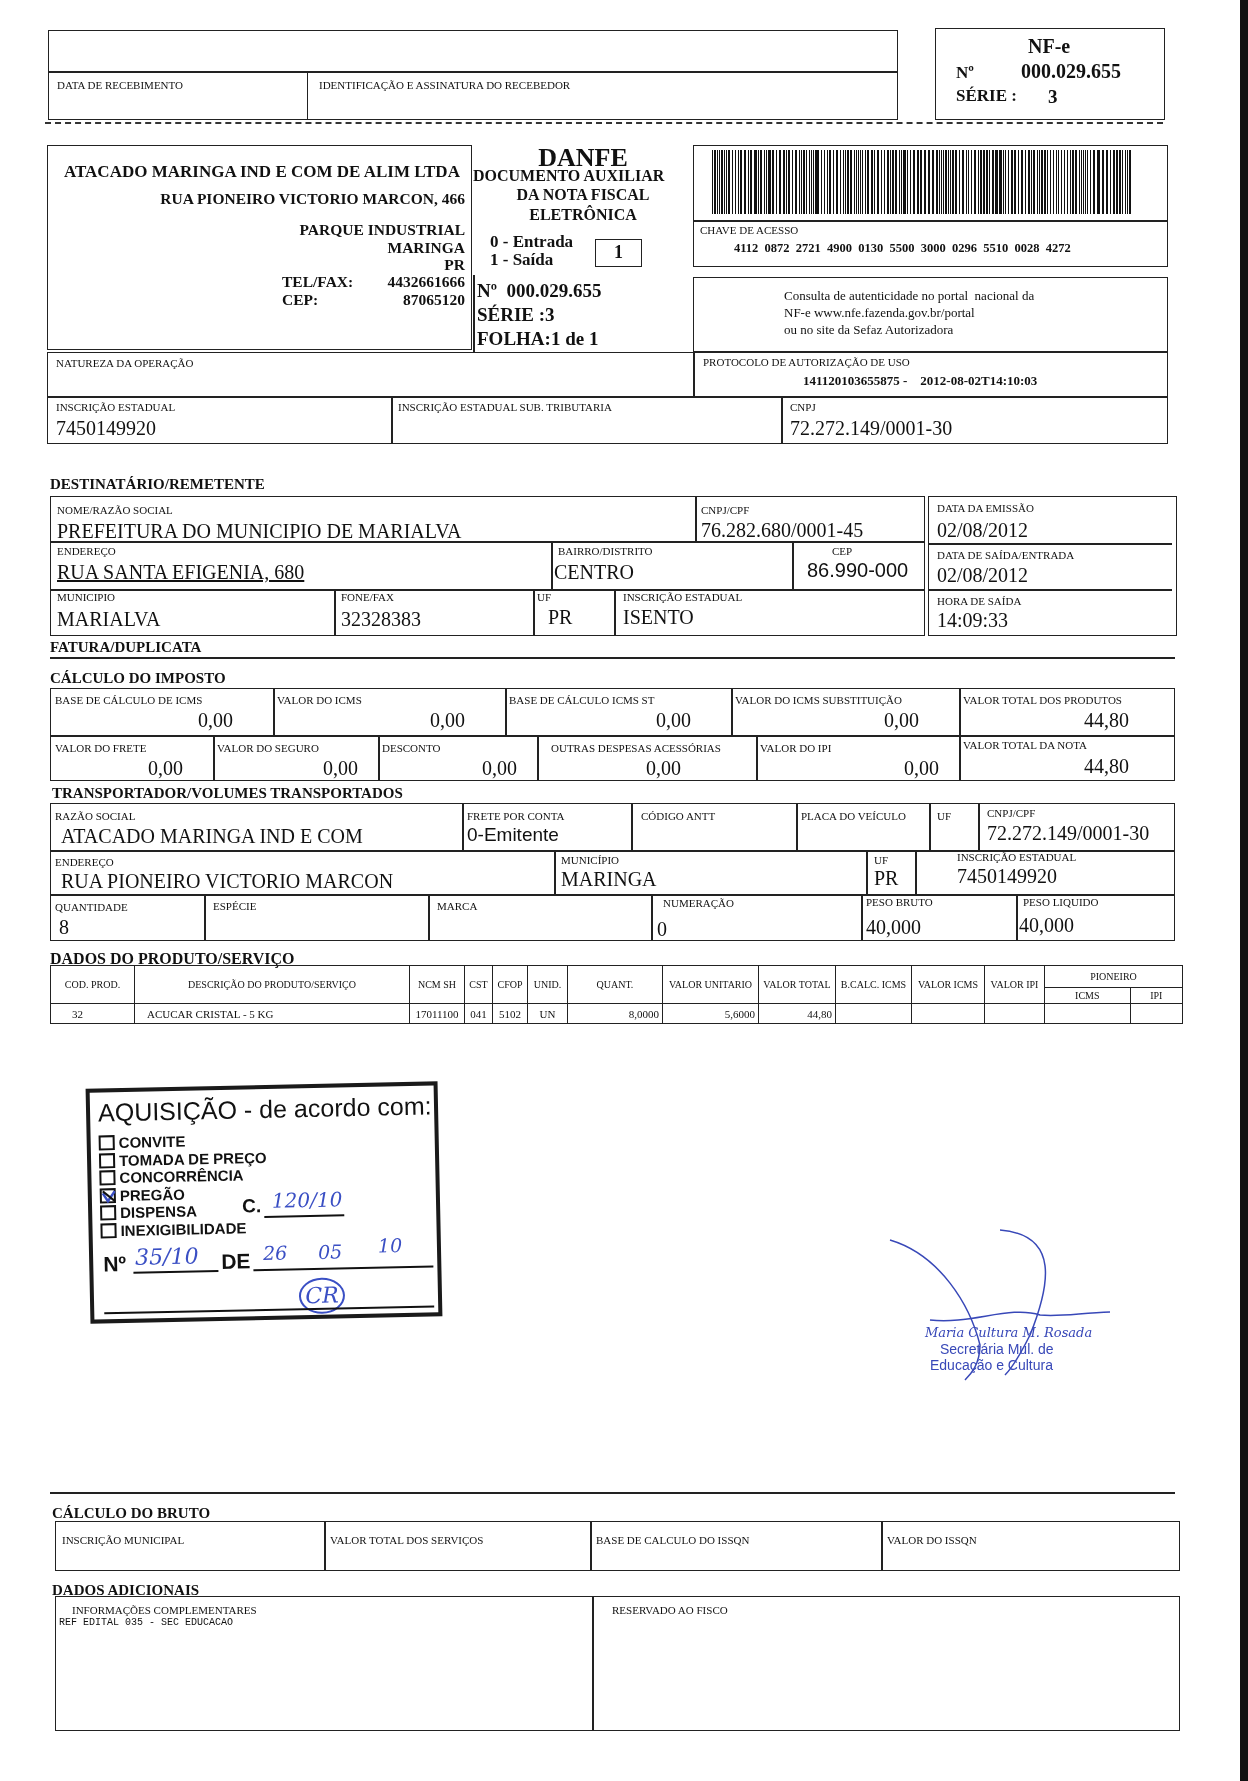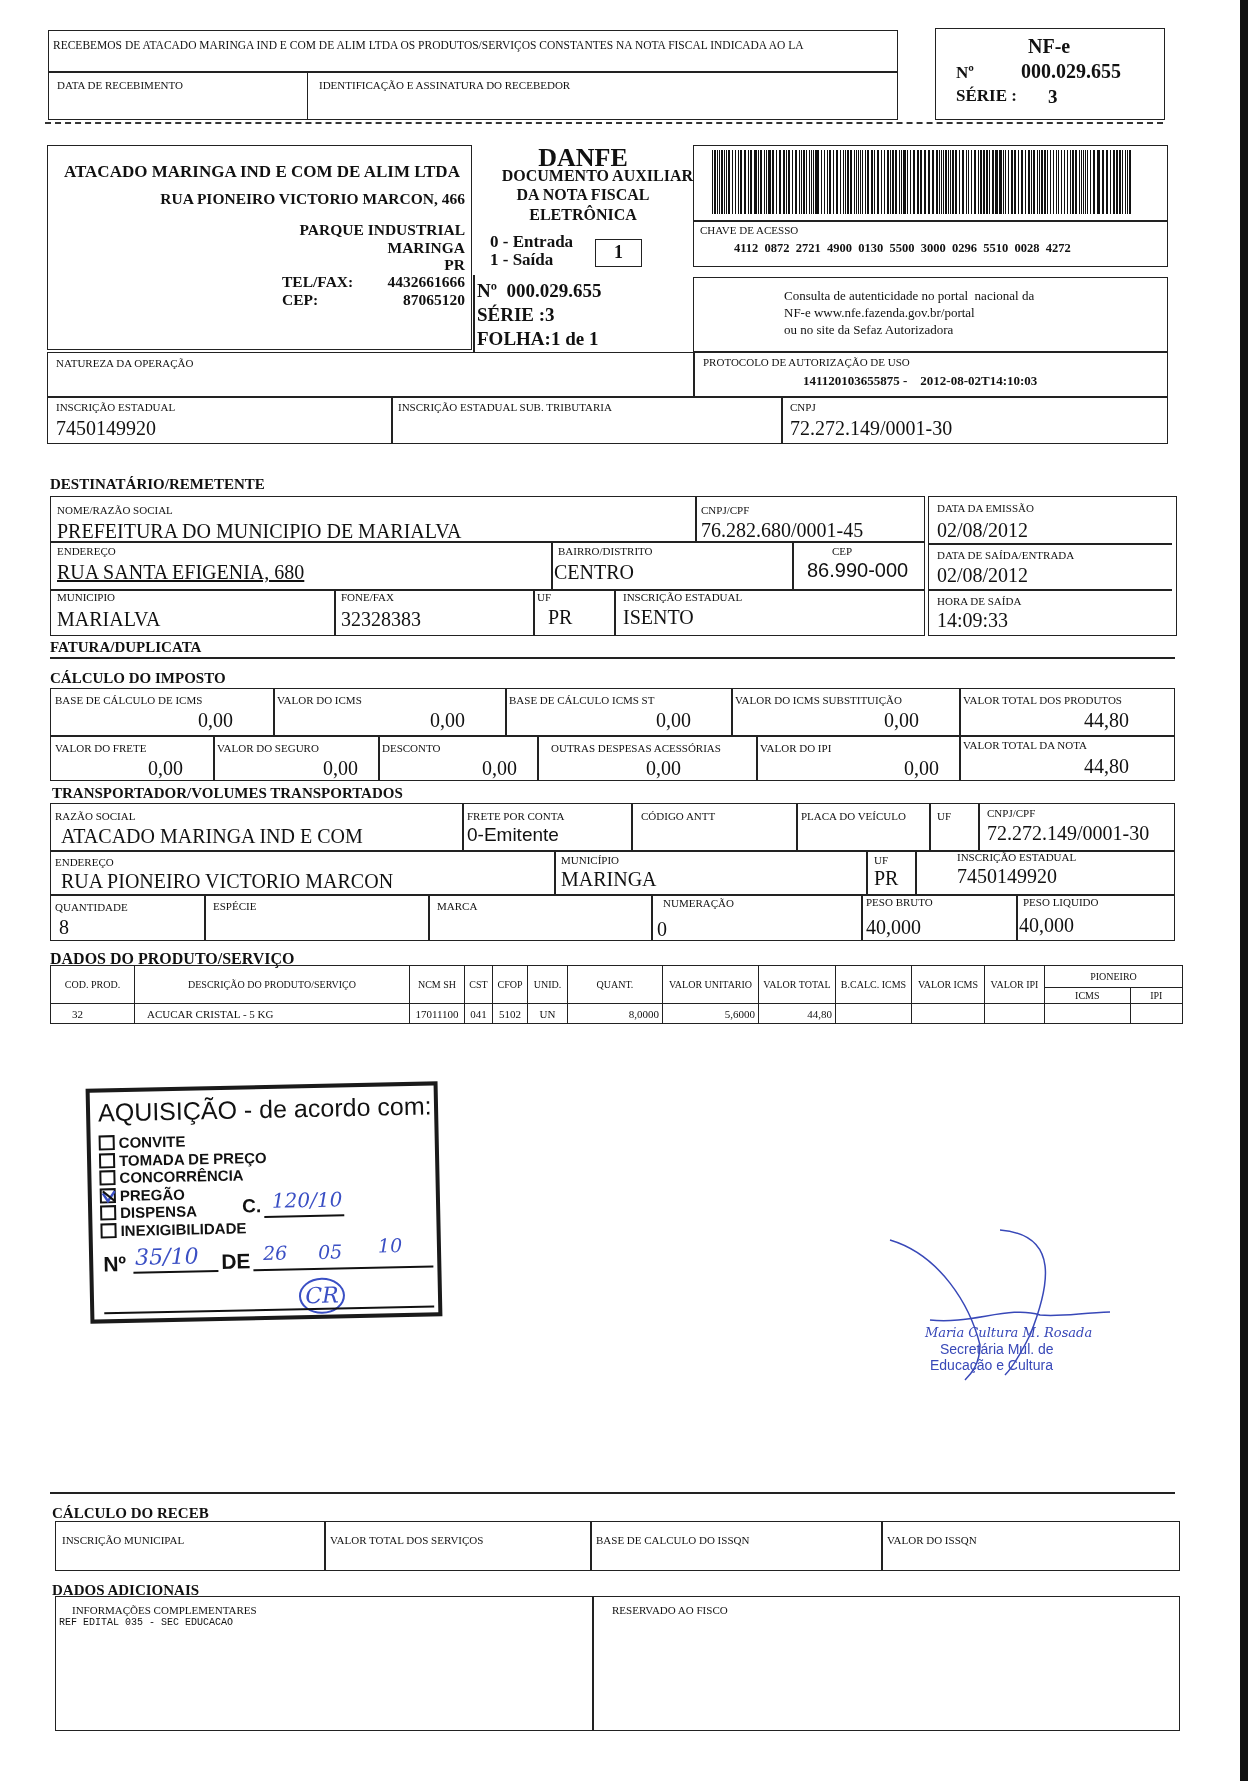--- a/index.html
+++ b/index.html
@@ -27,21 +27,20 @@
   .hand { color: #3a4fc4; font-family: "DejaVu Serif", serif; font-style: italic; }
   .sig { position: absolute; left: 880px; top: 1225px; width: 250px; height: 160px; }
   .sig-txt { position: absolute; color: #3848b8; font-size: 14px; white-space: nowrap; }
 </style>
 </head>
 <body>
 
 <div class="edge"></div>
 
 <div class="box" style="left:48px;top:30px;width:850px;height:90px;">
-  <div class="lbl" style="left:4px;top:8px;font-size:11.5px;">RECEBEMOS DE ATACADO MARINGA IND E COM DE ALIM LTDA OS PRODUTOS/SERVIÇOS CONSTANTES NA NOTA FISCAL INDICADA AO LA</div>
   <div class="cell" style="left:-1.5px;top:40px;width:260px;height:49px;border-left:none;border-bottom:none;"></div>
   <div class="lbl" style="left:8px;top:48px;">DATA DE RECEBIMENTO</div>
   <div class="hline" style="left:0;top:40px;width:848px;height:1.5px;"></div>
   <div class="lbl" style="left:270px;top:48px;">IDENTIFICAÇÃO E ASSINATURA DO RECEBEDOR</div>
 </div>
 <div class="box" style="left:935px;top:28px;width:230px;height:92px;">
   <div class="b" style="position:absolute;left:92px;top:6px;font-size:20px;">NF-e</div>
   <div class="b" style="position:absolute;left:20px;top:34px;font-size:17px;">Nº</div>
   <div class="b" style="position:absolute;left:85px;top:31px;font-size:20px;">000.029.655</div>
   <div class="b" style="position:absolute;left:20px;top:57px;font-size:17px;">SÉRIE :</div>
@@ -56,21 +55,21 @@
   <div class="b" style="position:absolute;right:6px;top:93px;font-size:15.5px;">MARINGA</div>
   <div class="b" style="position:absolute;right:6px;top:110px;font-size:15.5px;">PR</div>
   <div class="b" style="position:absolute;left:234px;top:127px;font-size:15.5px;">TEL/FAX:</div>
   <div class="b" style="position:absolute;right:6px;top:127px;font-size:15.5px;">4432661666</div>
   <div class="b" style="position:absolute;left:234px;top:145px;font-size:15.5px;">CEP:</div>
   <div class="b" style="position:absolute;right:6px;top:145px;font-size:15.5px;">87065120</div>
 </div>
 
 <div style="position:absolute;left:473px;top:143px;width:220px;height:210px;">
   <div class="b" style="position:absolute;left:0;width:220px;text-align:center;top:0;font-size:26px;">DANFE</div>
-  <div class="b" style="position:absolute;left:0;width:220px;text-align:right;top:24px;font-size:16px;">DOCUMENTO AUXILIAR</div>
+  <div class="b" style="position:absolute;left:0;width:220px;text-align:left;top:24px;font-size:16px;">DOCUMENTO AUXILIAR</div>
   <div class="b" style="position:absolute;left:0;width:220px;text-align:center;top:43px;font-size:16px;">DA NOTA FISCAL</div>
   <div class="b" style="position:absolute;left:0;width:220px;text-align:center;top:63px;font-size:16px;">ELETRÔNICA</div>
   <div class="b" style="position:absolute;left:17px;top:89px;font-size:17px;white-space:nowrap;">0 - Entrada</div>
   <div class="b" style="position:absolute;left:17px;top:107px;font-size:17px;white-space:nowrap;">1 - Saída</div>
   <div class="b" style="position:absolute;left:122px;top:96px;width:47px;height:28px;border:1.6px solid #222;text-align:center;font-size:18px;line-height:25px;">1</div>
   <div style="position:absolute;left:0;top:132px;width:2px;height:78px;background:#222;"></div>
   <div class="b" style="position:absolute;left:4px;top:137px;font-size:19px;white-space:pre;">Nº  000.029.655</div>
   <div class="b" style="position:absolute;left:4px;top:161px;font-size:19px;">SÉRIE :3</div>
   <div class="b" style="position:absolute;left:4px;top:185px;font-size:19px;">FOLHA:1 de 1</div>
 </div>
@@ -459,21 +458,21 @@
     <path d="M10,15 C60,30 90,80 100,120 C100,140 90,150 85,155" fill="none" stroke="#3848b8" stroke-width="1.5"></path>
     <path d="M120,5 C180,10 170,60 150,110 C140,130 130,145 125,150" fill="none" stroke="#3848b8" stroke-width="1.5"></path>
     <path d="M50,95 C90,100 130,80 160,90 C180,92 200,88 230,87" fill="none" stroke="#3848b8" stroke-width="1.5"></path>
   </svg>
   <div class="sig-txt" style="left:45px;top:100px;font-family:'DejaVu Serif',serif;font-style:italic;font-size:13px;">Maria Cultura M. Rosada</div>
   <div class="sig-txt sans" style="left:60px;top:116px;">Secretária Mul. de</div>
   <div class="sig-txt sans" style="left:50px;top:132px;">Educação e Cultura</div>
 </div>
 
 <div class="hline" style="left:50px;top:1492px;width:1125px;"></div>
-<div class="sec" style="left:52px;top:1505px;">CÁLCULO DO RECEB</div>
+<div class="sec" style="left:52px;top:1505px;">CÁLCULO DO BRUTO</div>
 <div class="box" style="left:55px;top:1521px;width:1125px;height:50px;">
   <div id="issqn-cols">
       <div class="lbl" style="left: 6px; top: 12px;">INSCRIÇÃO MUNICIPAL</div>
       <div style="position: absolute; left: 268px; top: 0px; width: 1.5px; height: 48px; background: rgb(34, 34, 34);"></div>
       <div class="lbl" style="left: 274px; top: 12px;">VALOR TOTAL DOS SERVIÇOS</div>
       <div style="position: absolute; left: 534px; top: 0px; width: 1.5px; height: 48px; background: rgb(34, 34, 34);"></div>
       <div class="lbl" style="left: 540px; top: 12px;">BASE DE CALCULO DO ISSQN</div>
       <div style="position: absolute; left: 825px; top: 0px; width: 1.5px; height: 48px; background: rgb(34, 34, 34);"></div>
       <div class="lbl" style="left: 831px; top: 12px;">VALOR DO ISSQN</div>
     </div>

